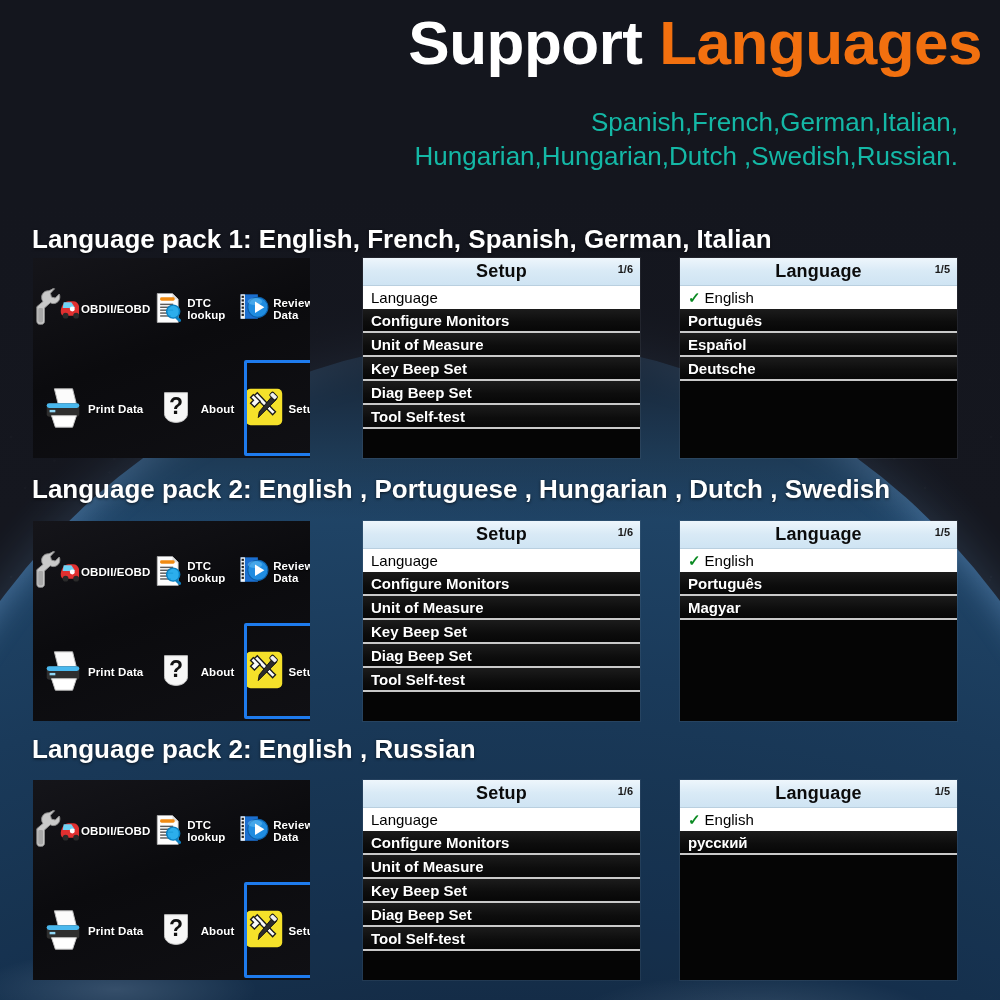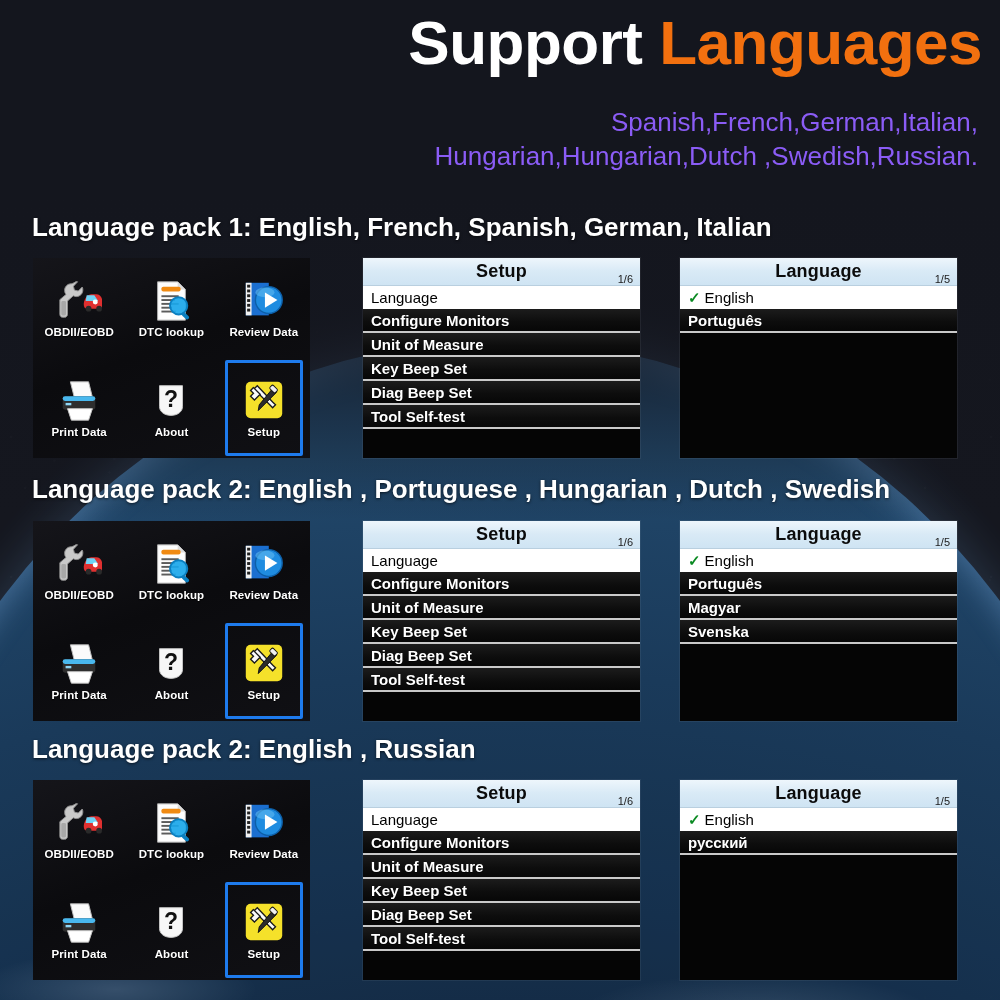--- a/index.html
+++ b/index.html
@@ -71,22 +71,22 @@
   #content{position:absolute;inset:0;}
   .title{
     position:absolute;top:10px;left:0;right:18px;
     text-align:right;
     font-size:62px;font-weight:bold;letter-spacing:-.5px;line-height:1.05;
     white-space:nowrap;
   }
   .title .w1{color:#ffffff;}
   .title .w2{color:#f2700f;}
   .subtitle{
-    position:absolute;top:105px;left:0;right:22px;
-    text-align:right;color:#8b5cf6;
+    position:absolute;top:105px;left:0;right:42px;
+    text-align:right;color:#14b8a6;
     font-size:26px;line-height:1.32;font-weight:400;
   }
 
   
   .pack-heading{
     position:absolute;left:32px;
     color:#ffffff;font-size:26px;font-weight:bold;white-space:nowrap;
     text-shadow:0 1px 3px rgba(0,0,0,.65);
   }
 
@@ -94,21 +94,21 @@
   .device{
     position:absolute;width:277px;height:200px;
     background:linear-gradient(160deg,#15151a 0%,#0b0b0e 45%,#101014 100%);
     overflow:hidden;
   }
   .dev-grid{
     position:absolute;inset:0;
     display:grid;grid-template-columns:repeat(3,1fr);grid-template-rows:repeat(2,1fr);
   }
   .dev-cell{
-    position:relative;display:flex;flex-direction:column;
+    position:relative;display:flex;flex-direction:row;
     align-items:center;justify-content:center;gap:2px;
   }
   .dev-cell.selected::after{
     content:"";position:absolute;left:7px;right:7px;top:2px;bottom:2px;
     border:3px solid #1e7bed;border-radius:2px;pointer-events:none;
   }
   .dev-ico{width:46px;height:44px;display:block;}
   .dev-label{
     color:#fff;font-size:11.5px;font-weight:bold;letter-spacing:.1px;
     text-shadow:0 1px 1px #000;margin-top:1px;
@@ -121,22 +121,22 @@
     box-shadow:0 0 0 1px rgba(255,255,255,.06);
   }
   .panel-head{
     position:relative;height:27px;
     background:linear-gradient(180deg,#eef6fc 0%,#d9eaf6 48%,#cfe4f3 100%);
     display:flex;align-items:center;justify-content:center;
     border-bottom:1px solid #b9cfdf;
   }
   .panel-title{color:#0b0b0b;font-size:18px;font-weight:bold;letter-spacing:.2px;}
   .panel-page{
-    position:absolute;right:7px;bottom:0;
-    color:#1a1a1a;font-size:11px;font-weight:normal;
+    position:absolute;right:7px;bottom:10px;
+    color:#1a1a1a;font-size:11px;font-weight:bold;
   }
   .panel-rows{position:relative;}
   .row{
     position:relative;height:22px;display:flex;align-items:center;
     padding-left:8px;
     background:linear-gradient(180deg,#1c1c1c 0%,#0d0d0d 58%,#070707 100%);
     border-bottom:2px solid #c9c9c9;
   }
   .row.first{
     background:#ffffff;border-bottom:1px solid #ffffff;
@@ -165,21 +165,21 @@
 <div id="content">
 
   <div class="title">
     <span class="w1">Support </span><span class="w2">Languages</span>
   </div>
   <div class="subtitle">
     <div>Spanish,French,German,Italian,</div>
     <div>Hungarian,Hungarian,Dutch ,Swedish,Russian.</div>
   </div>
 
-  <div class="pack-heading" style="top:212px;">Language pack 1: English, French, Spanish, German, Italian</div>
+  <div class="pack-heading" style="top:224px;">Language pack 1: English, French, Spanish, German, Italian</div>
 
   <div class="device" style="left:33px;top:258px;">
     <div class="dev-grid">
 
       <div class="dev-cell">
         <svg class="dev-ico" viewBox="0 0 48 44">
           <g>
             <path d="M29 24c1-5 4-9 8-9h5c3 0 5 2 6 5l1 5c0 3-2 5-5 5H32c-2 0-3-2-3-4z" fill="#e03030"></path>
             <path d="M32 16h8l4 6H31z" fill="#6fd3f5"></path>
             <ellipse cx="34" cy="30" rx="3" ry="3" fill="#2a2a2a"></ellipse>
@@ -301,20 +301,26 @@
       <span class="panel-page">1/5</span>
     </div>
     <div class="panel-rows">
       <div class="row first">
         <span class="check">✓</span>
         <span class="row-text">English</span>
       </div>
       <div class="row">
           <span class="row-text">Português</span>
         </div>
+      <div class="row">
+          <span class="row-text">Español</span>
+        </div>
+      <div class="row">
+          <span class="row-text">Deutsche</span>
+        </div>
     </div>
   </div>
 
   <div class="pack-heading" style="top:474px;">Language pack 2: English , Portuguese , Hungarian , Dutch , Swedish</div>
 
   <div class="device" style="left:33px;top:521px;">
     <div class="dev-grid">
       <div class="dev-cell">
         <svg class="dev-ico" viewBox="0 0 48 44">
           <g>
@@ -436,23 +442,20 @@
       <div class="row first">
         <span class="check">✓</span>
         <span class="row-text">English</span>
       </div>
       <div class="row">
           <span class="row-text">Português</span>
         </div>
       <div class="row">
           <span class="row-text">Magyar</span>
         </div>
-      <div class="row">
-          <span class="row-text">Svenska</span>
-        </div>
     </div>
   </div>
 
   <div class="pack-heading" style="top:734px;text-align:right;">Language pack 2: English , Russian</div>
 
   <div class="device" style="left:33px;top:780px;">
     <div class="dev-grid">
       <div class="dev-cell">
         <svg class="dev-ico" viewBox="0 0 48 44">
           <g>

